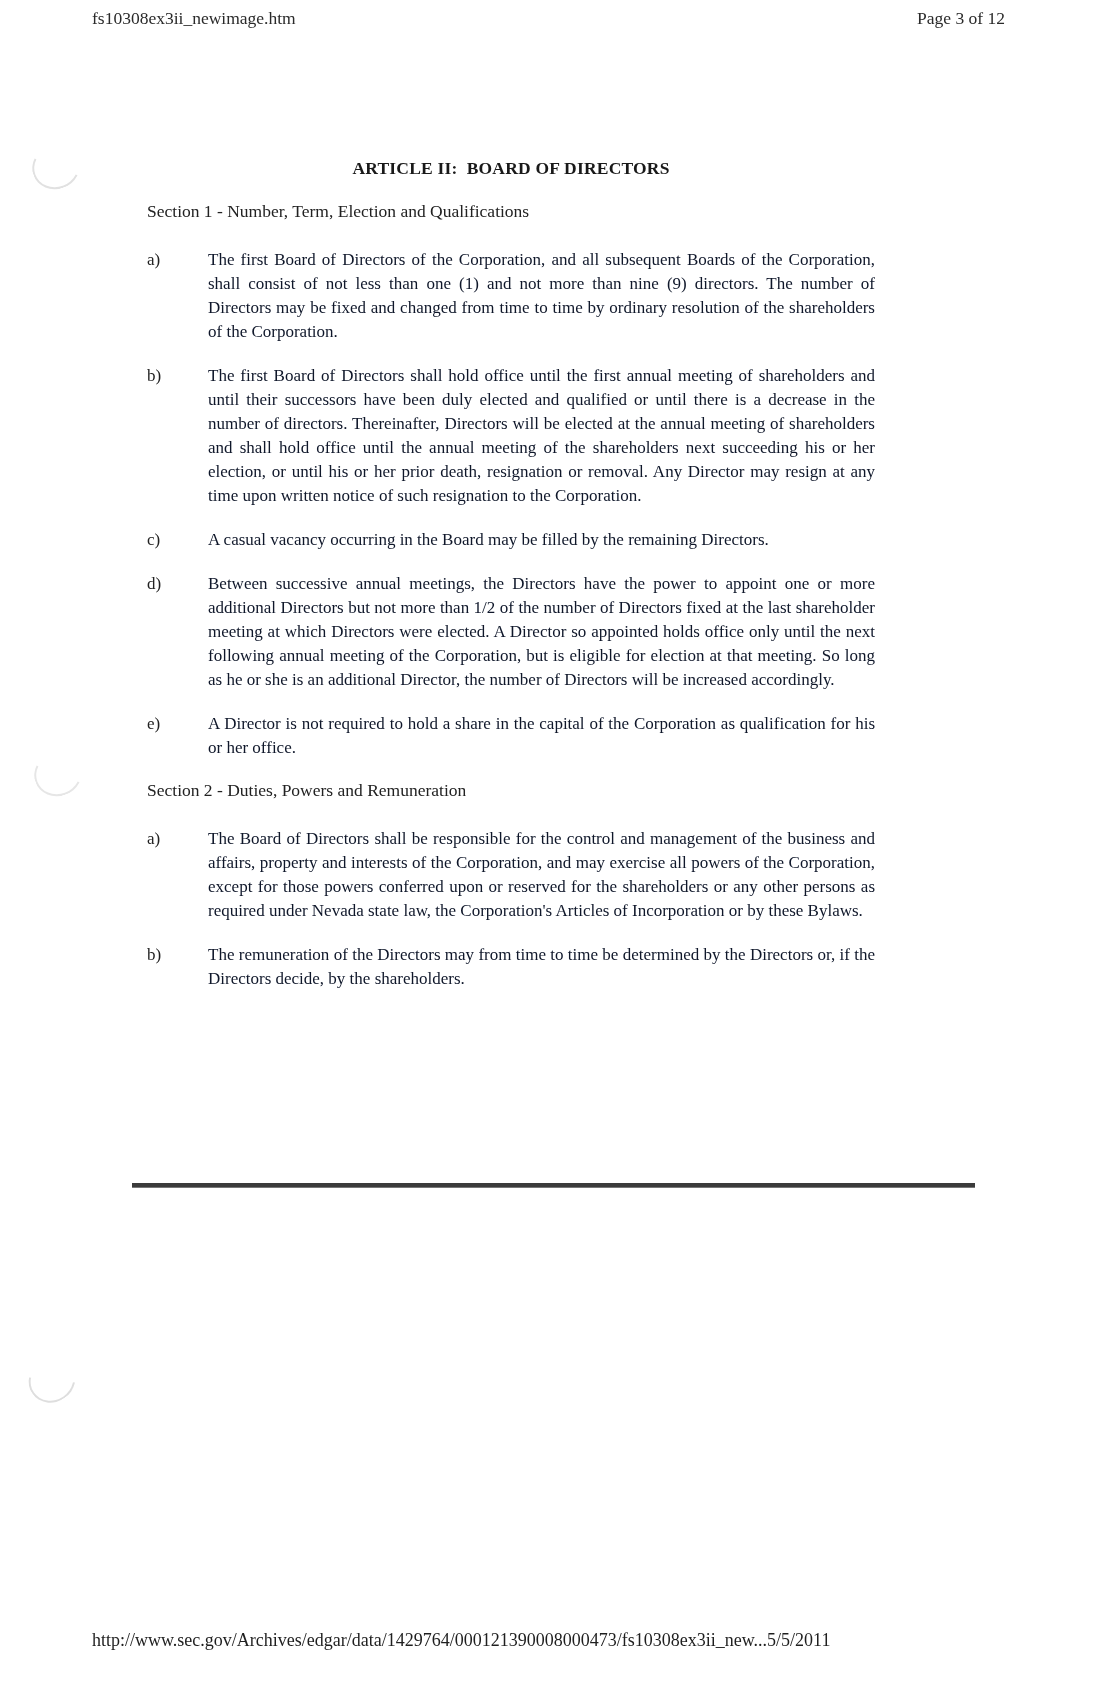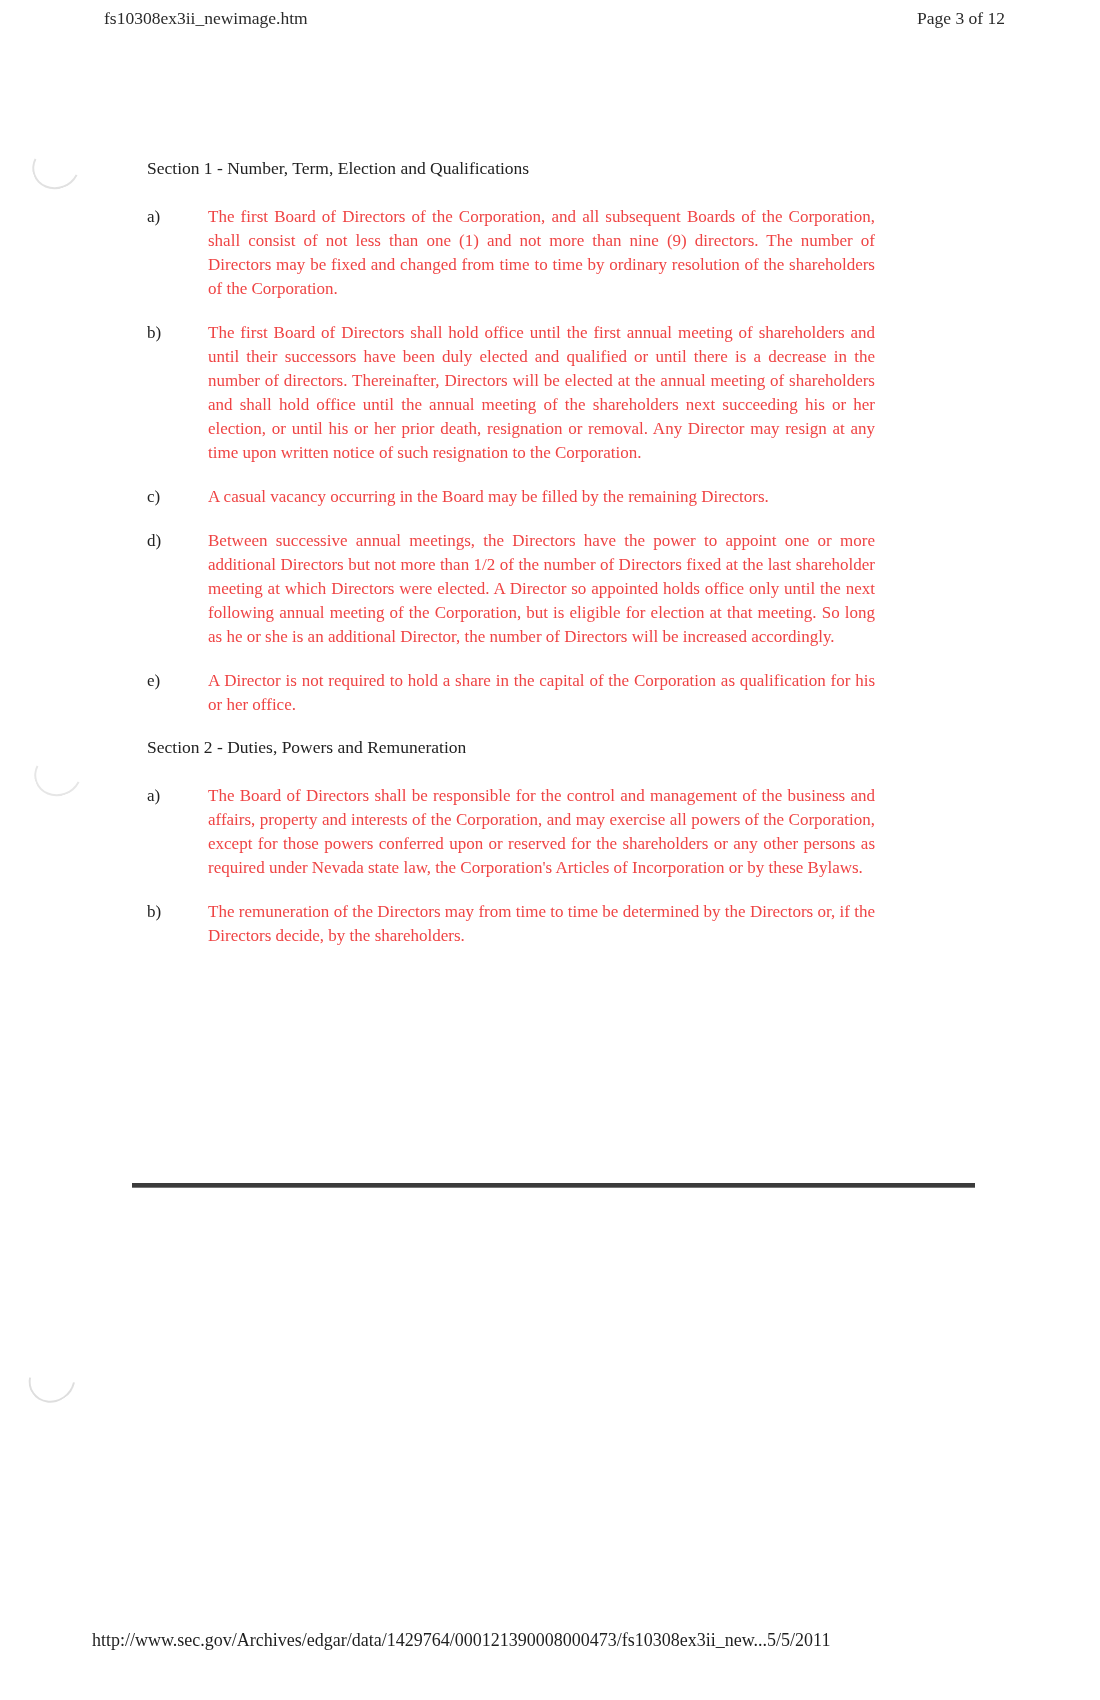--- a/index.html
+++ b/index.html
@@ -21,21 +21,20 @@
   .header {
     position: absolute;
     top: 8px;
     left: 0;
     right: 0;
     display: flex;
     justify-content: space-between;
     padding: 0 95px 0 92px;
     font-size: 17.5px;
     color: #2a2a2a;
-    margin-left: 12px;
   }
 
   
   .main {
     position: absolute;
     top: 158px;
     left: 147px;
     width: 728px;
   }
   .article-title {
@@ -62,21 +61,21 @@
     line-height: 24px;
   }
   .item-label {
     width: 61px;
     flex-shrink: 0;
     color: #222222;
   }
   .item-text {
     flex: 1;
     text-align: justify;
-    color: #ef4444;
+    color: #0f172a;
   }
 
   
   .rule {
     position: absolute;
     top: 1183px;
     left: 132px;
     width: 843px;
     height: 4px;
     background: #3b3b3b;
@@ -120,20 +119,21 @@
     <span>fs10308ex3ii_newimage.htm</span>
     <span>Page 3 of 12</span>
   </div>
 
   <div class="scan-artifact artifact-1"></div>
   <div class="scan-artifact artifact-2"></div>
   <div class="scan-artifact artifact-3"></div>
 
   <div class="main">
 
+    <div class="article-title">ARTICLE II:  BOARD OF DIRECTORS</div>
 
     <div class="section-heading">Section 1 - Number, Term, Election and Qualifications</div>
 
     <div class="item">
       <span class="item-label">a)</span>
       <span class="item-text">The first Board of Directors of the Corporation, and all subsequent Boards of the Corporation, shall consist of not less than one (1) and not more than nine (9) directors.  The number of Directors may be fixed and changed from time to time by ordinary resolution of the shareholders of the Corporation.</span>
     </div>
     <div class="item">
       <span class="item-label">b)</span>
       <span class="item-text">The first Board of Directors shall hold office until the first annual meeting of shareholders and until their successors have been duly elected and qualified or until there is a decrease in the number of directors.  Thereinafter, Directors will be elected at the annual meeting of shareholders and shall hold office until the annual meeting of the shareholders next succeeding his or her election, or until his or her prior death, resignation or removal.  Any Director may resign at any time upon written notice of such resignation to the Corporation.</span>

